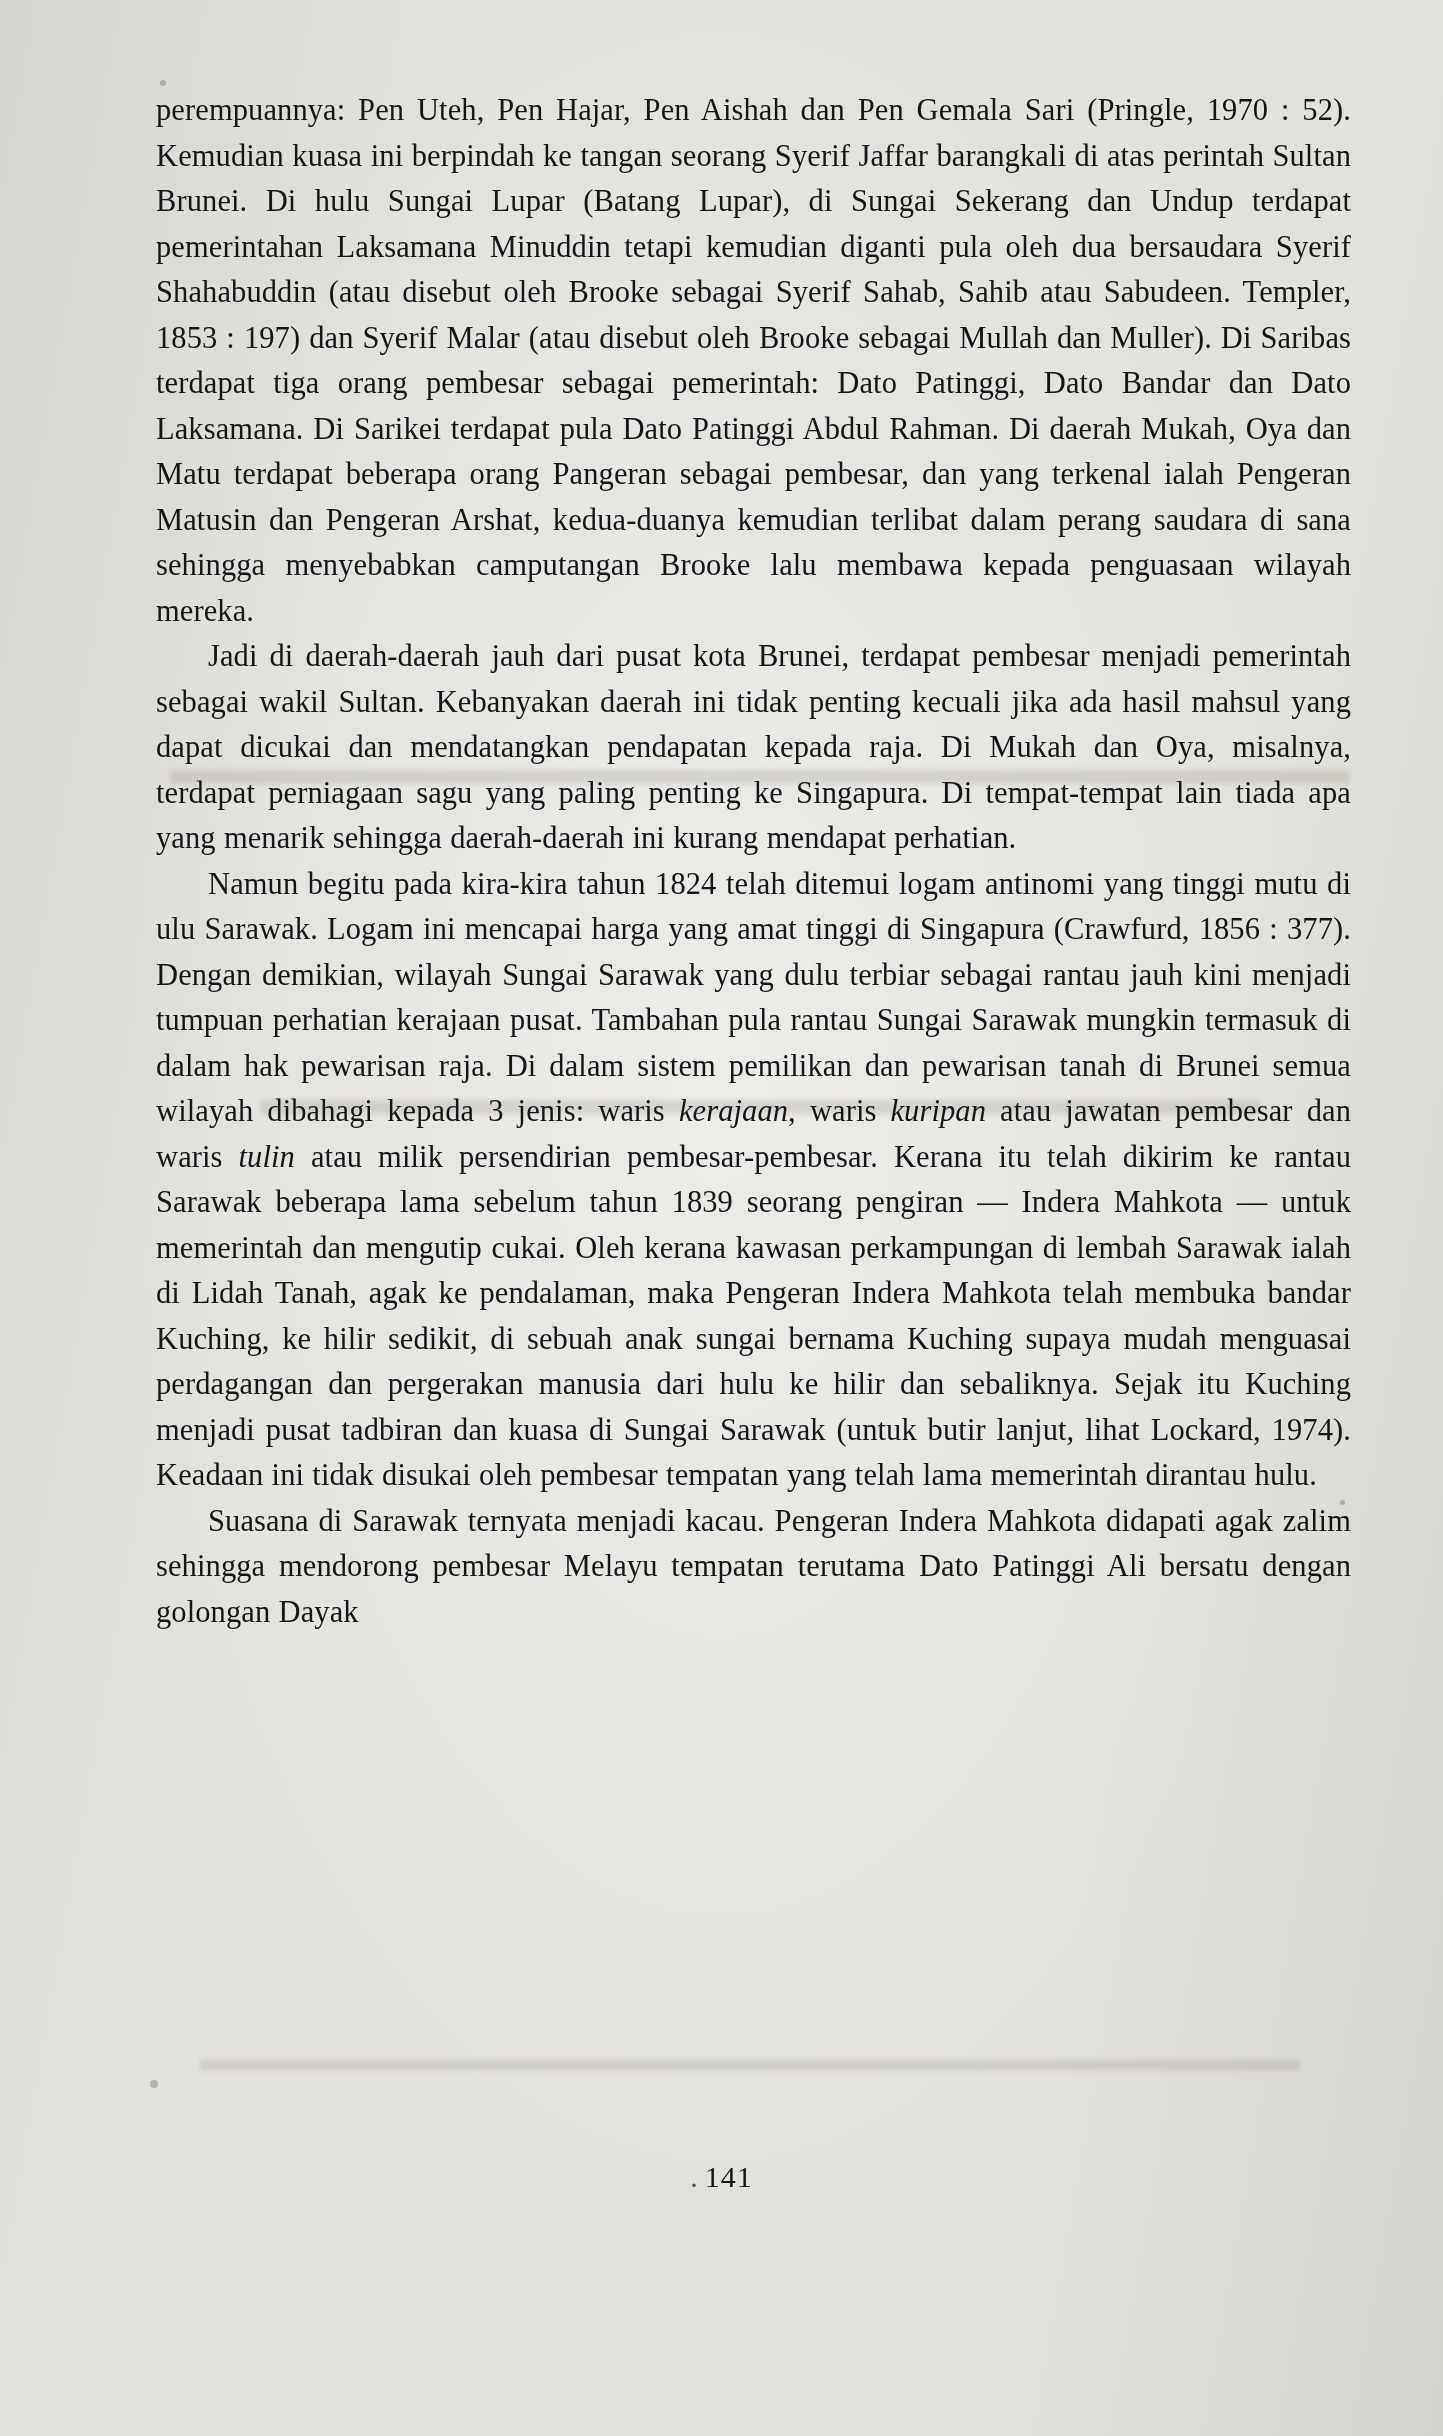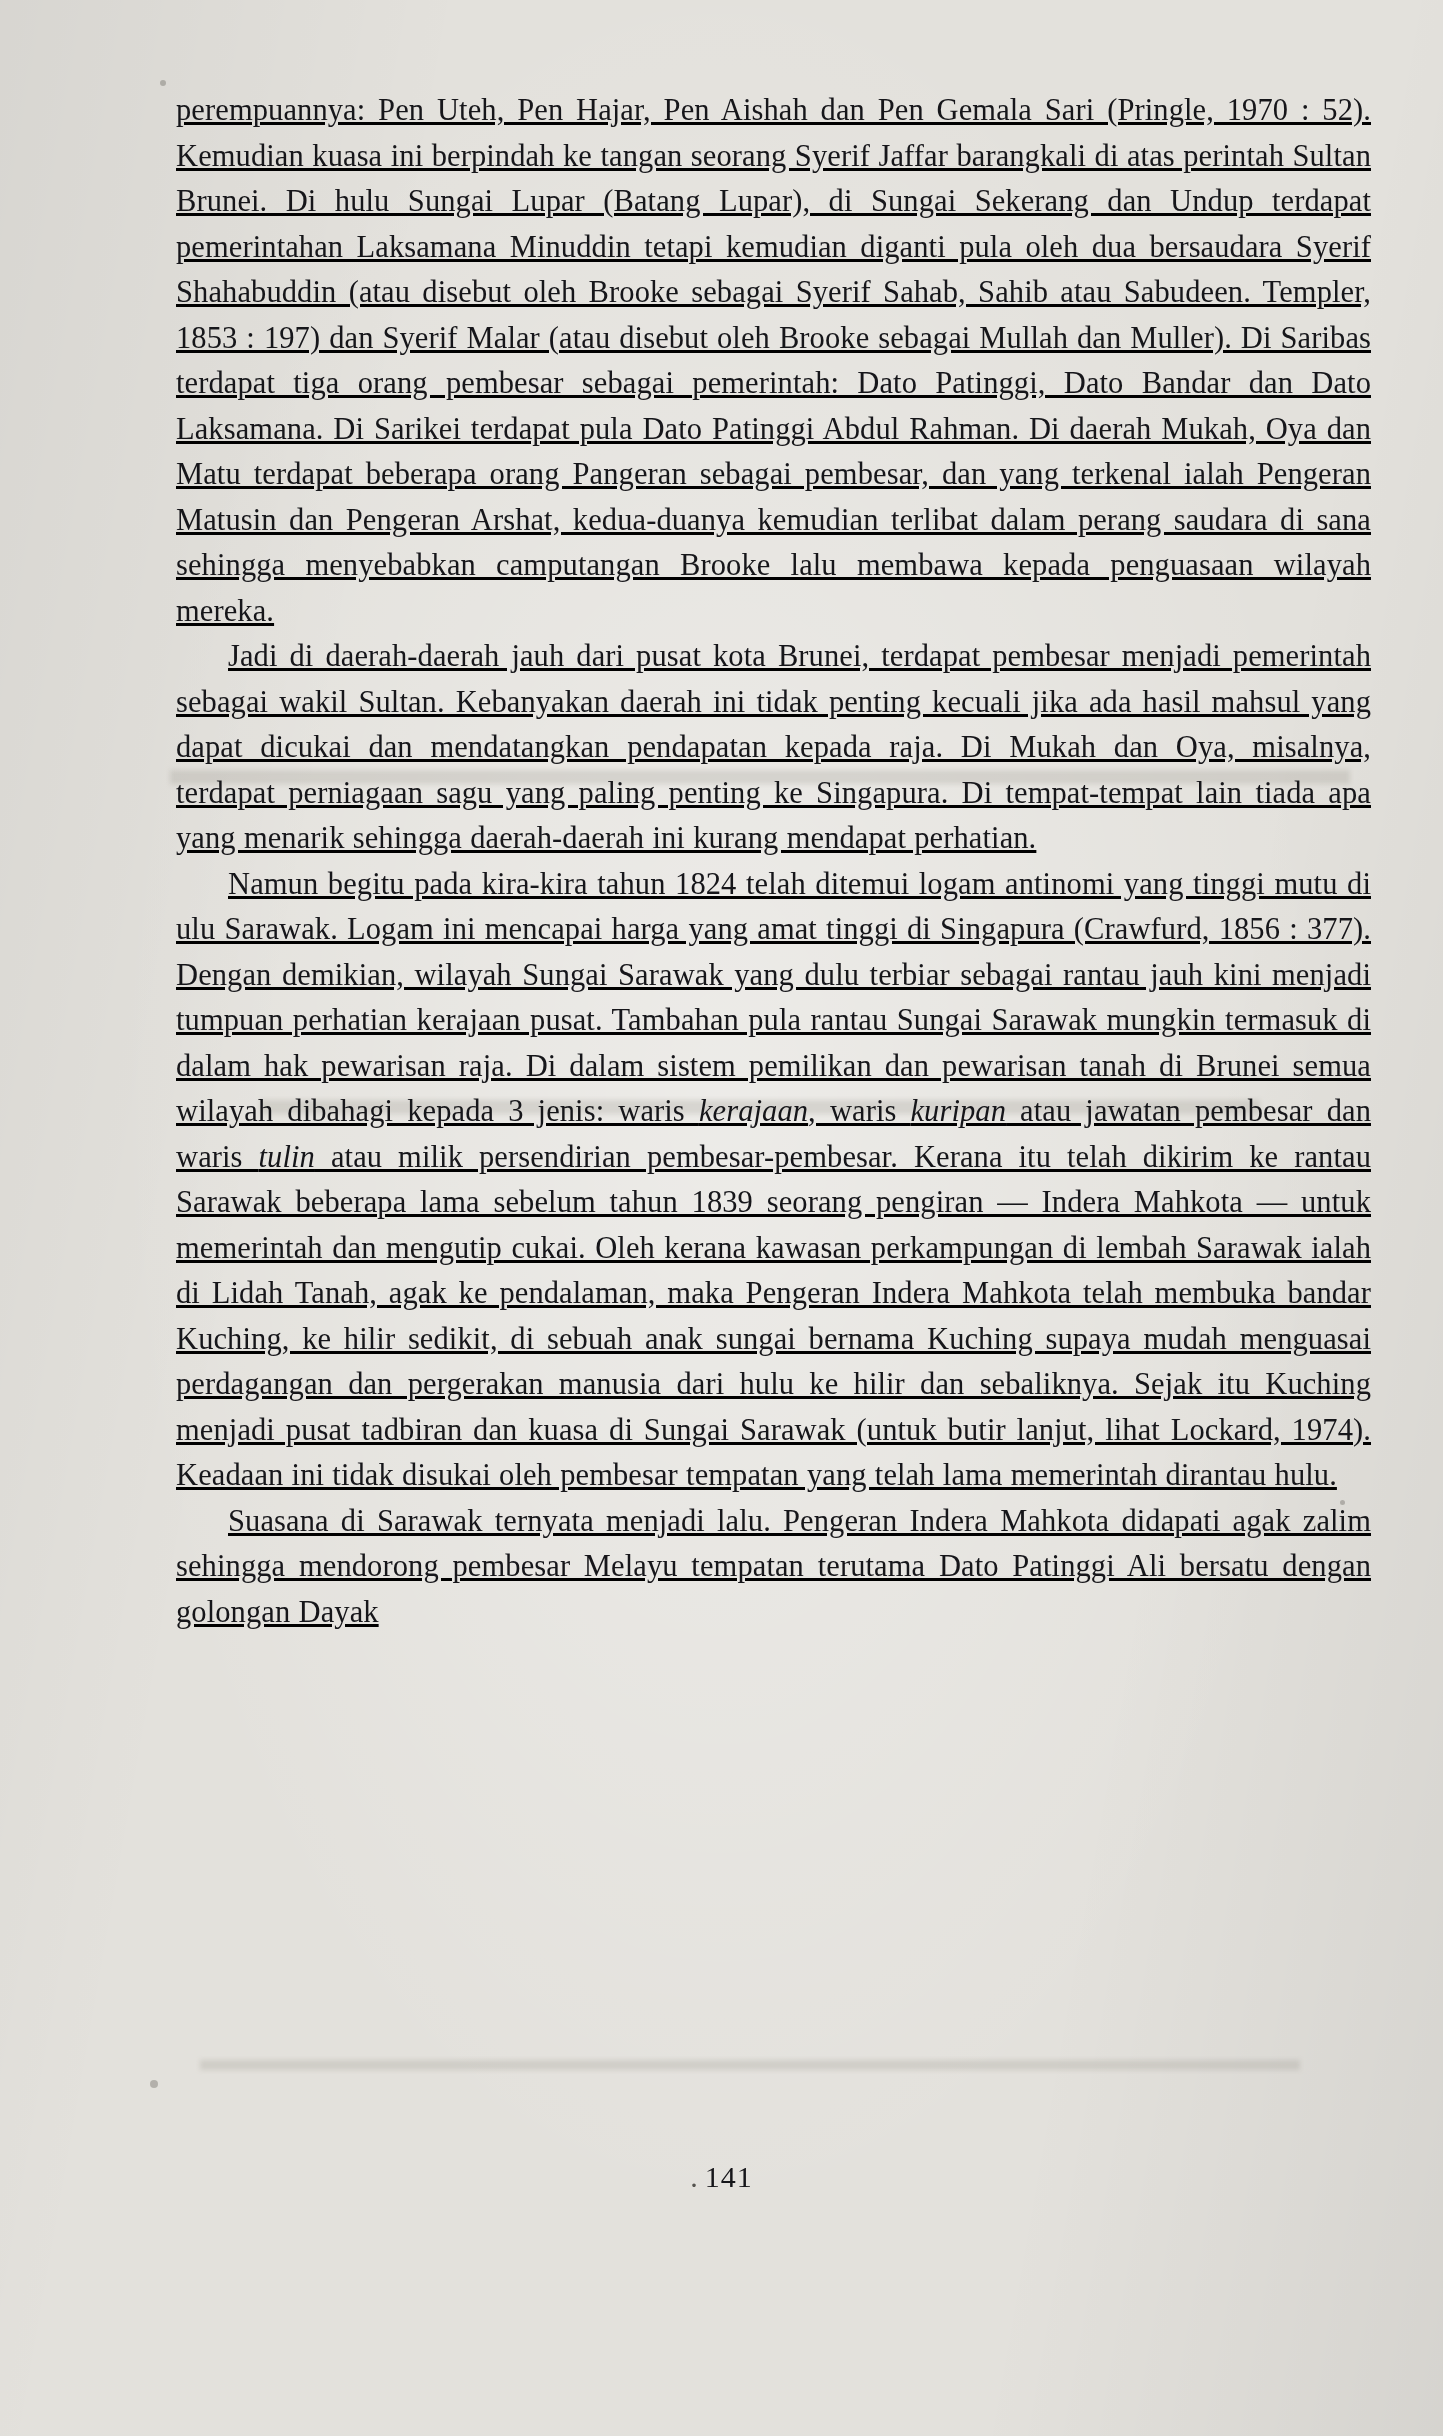--- a/index.html
+++ b/index.html
@@ -23,24 +23,23 @@
     content: "";
     position: absolute;
     inset: 0;
     background:
       radial-gradient(ellipse at 50% 45%, rgba(255,255,255,0.35) 0%, rgba(255,255,255,0.0) 60%),
       linear-gradient(100deg, rgba(0,0,0,0.05) 0%, rgba(0,0,0,0.0) 25%, rgba(0,0,0,0.0) 75%, rgba(0,0,0,0.06) 100%);
     pointer-events: none;
   }
   .text-column {
     position: absolute;
-    left: 176px;
+    left: 156px;
     top: 88px;
     width: 1195px;
-    text-decoration: underline;
   }
   p {
     margin: 0;
     font-size: 30.5px;
     line-height: 45.5px;
     color: #16161a;
     text-align: justify;
     text-justify: inter-word;
     letter-spacing: 0.1px;
     word-spacing: 0.5px;
@@ -93,21 +92,21 @@
   <div class="speck" style="left:1340px; top:1500px; width:5px; height:5px;"></div>
 
   <div class="text-column">
 
     <p class="body-paragraph">perempuannya: Pen Uteh, Pen Hajar, Pen Aishah dan Pen Gemala Sari (Pringle, 1970 : 52). Kemudian kuasa ini berpindah ke tangan seorang Syerif Jaffar barangkali di atas perintah Sultan Brunei. Di hulu Sungai Lupar (Batang Lupar), di Sungai Sekerang dan Undup terdapat pemerintahan Laksamana Minuddin tetapi kemudian diganti pula oleh dua bersaudara Syerif Shahabuddin (atau disebut oleh Brooke sebagai Syerif Sahab, Sahib atau Sabudeen. Templer, 1853 : 197) dan Syerif Malar (atau disebut oleh Brooke sebagai Mullah dan Muller). Di Saribas terdapat tiga orang pembesar sebagai pemerintah: Dato Patinggi, Dato Bandar dan Dato Laksamana. Di Sarikei terdapat pula Dato Patinggi Abdul Rahman. Di daerah Mukah, Oya dan Matu terdapat beberapa orang Pangeran sebagai pembesar, dan yang terkenal ialah Pengeran Matusin dan Pengeran Arshat, kedua-duanya kemudian terlibat dalam perang saudara di sana sehingga menyebabkan camputangan Brooke lalu membawa kepada penguasaan wilayah mereka.</p>
 
     <p class="body-paragraph indent">Jadi di daerah-daerah jauh dari pusat kota Brunei, terdapat pembesar menjadi pemerintah sebagai wakil Sultan. Kebanyakan daerah ini tidak penting kecuali jika ada hasil mahsul yang dapat dicukai dan mendatangkan pendapatan kepada raja. Di Mukah dan Oya, misalnya, terdapat perniagaan sagu yang paling penting ke Singapura. Di tempat-tempat lain tiada apa yang menarik sehingga daerah-daerah ini kurang mendapat perhatian.</p>
 
     <p class="body-paragraph indent" id="para-3-host"><span>Namun begitu pada kira-kira tahun 1824 telah ditemui logam antinomi yang tinggi mutu di ulu Sarawak. Logam ini mencapai harga yang amat tinggi di Singapura (Crawfurd, 1856 : 377). Dengan demikian, wilayah Sungai Sarawak yang dulu terbiar sebagai rantau jauh kini menjadi tumpuan perhatian kerajaan pusat. Tambahan pula rantau Sungai Sarawak mungkin termasuk di dalam hak pewarisan raja. Di dalam sistem pemilikan dan pewarisan tanah di Brunei semua wilayah dibahagi kepada 3 jenis: waris </span><span style="font-style: italic;">kerajaan</span><span>, waris </span><span style="font-style: italic;">kuripan</span><span> atau jawatan pembesar dan waris </span><span style="font-style: italic;">tulin</span><span> atau milik persendirian pembesar-pembesar. Kerana itu telah dikirim ke rantau Sarawak beberapa lama sebelum tahun 1839 seorang pengiran — Indera Mahkota — untuk memerintah dan mengutip cukai. Oleh kerana kawasan perkampungan di lembah Sarawak ialah di Lidah Tanah, agak ke pendalaman, maka Pengeran Indera Mahkota telah membuka bandar Kuching, ke hilir sedikit, di sebuah anak sungai bernama Kuching supaya mudah menguasai perdagangan dan pergerakan manusia dari hulu ke hilir dan sebaliknya. Sejak itu Kuching menjadi pusat tadbiran dan kuasa di Sungai Sarawak (untuk butir lanjut, lihat Lockard, 1974). Keadaan ini tidak disukai oleh pembesar tempatan yang telah lama memerintah dirantau hulu.</span></p>
 
-    <p class="body-paragraph indent">Suasana di Sarawak ternyata menjadi lalu. Pengeran Indera Mahkota didapati agak zalim sehingga mendorong pembesar Melayu tempatan terutama Dato Patinggi Ali bersatu dengan golongan Dayak</p>
+    <p class="body-paragraph indent">Suasana di Sarawak ternyata menjadi kacau. Pengeran Indera Mahkota didapati agak zalim sehingga mendorong pembesar Melayu tempatan terutama Dato Patinggi Ali bersatu dengan golongan Dayak</p>
 
   </div>
 
   <div class="page-number">
     <span class="dot">.</span><span>141</span>
   </div>
 
 </div>
 
 </body></html>

